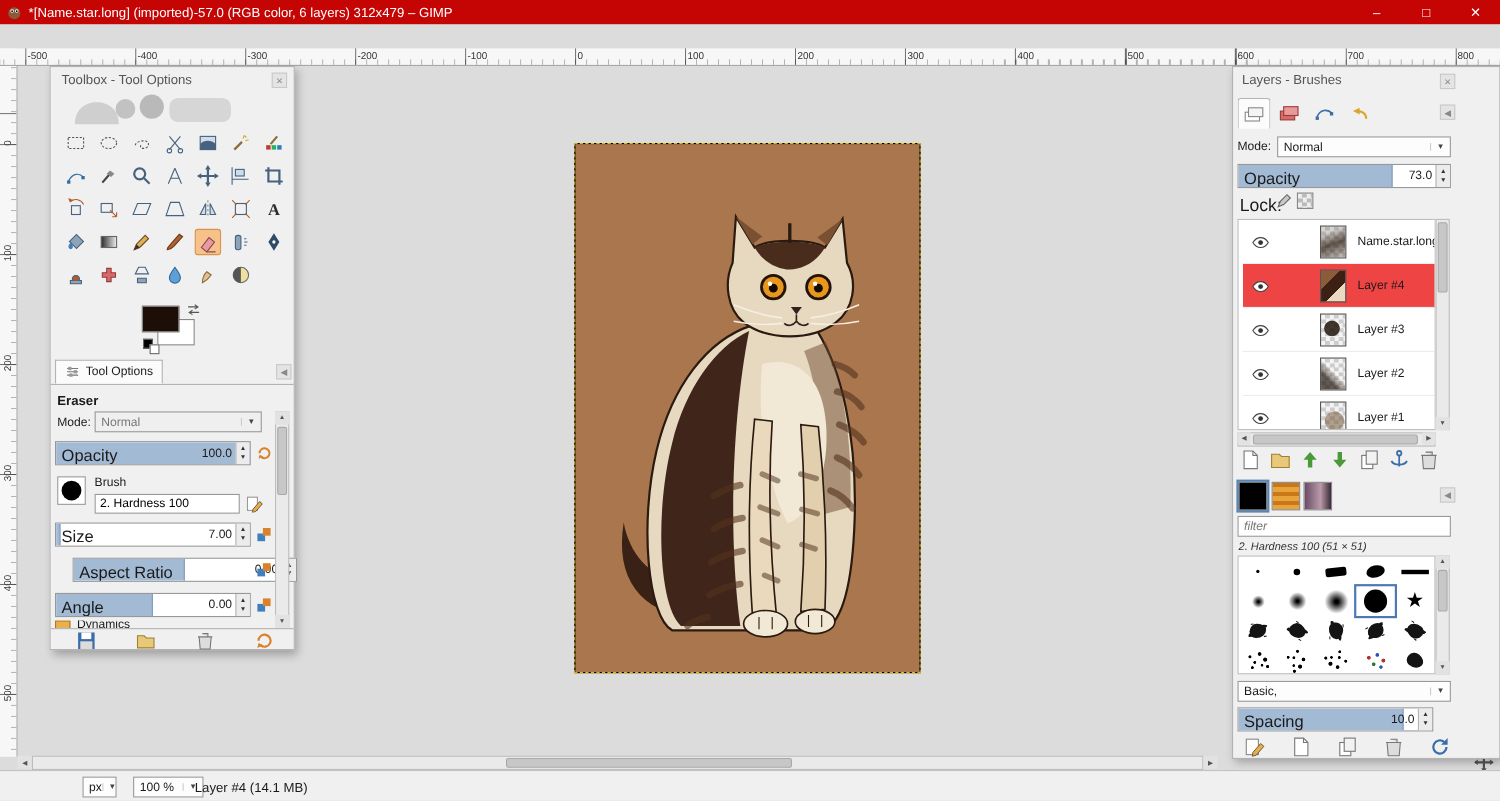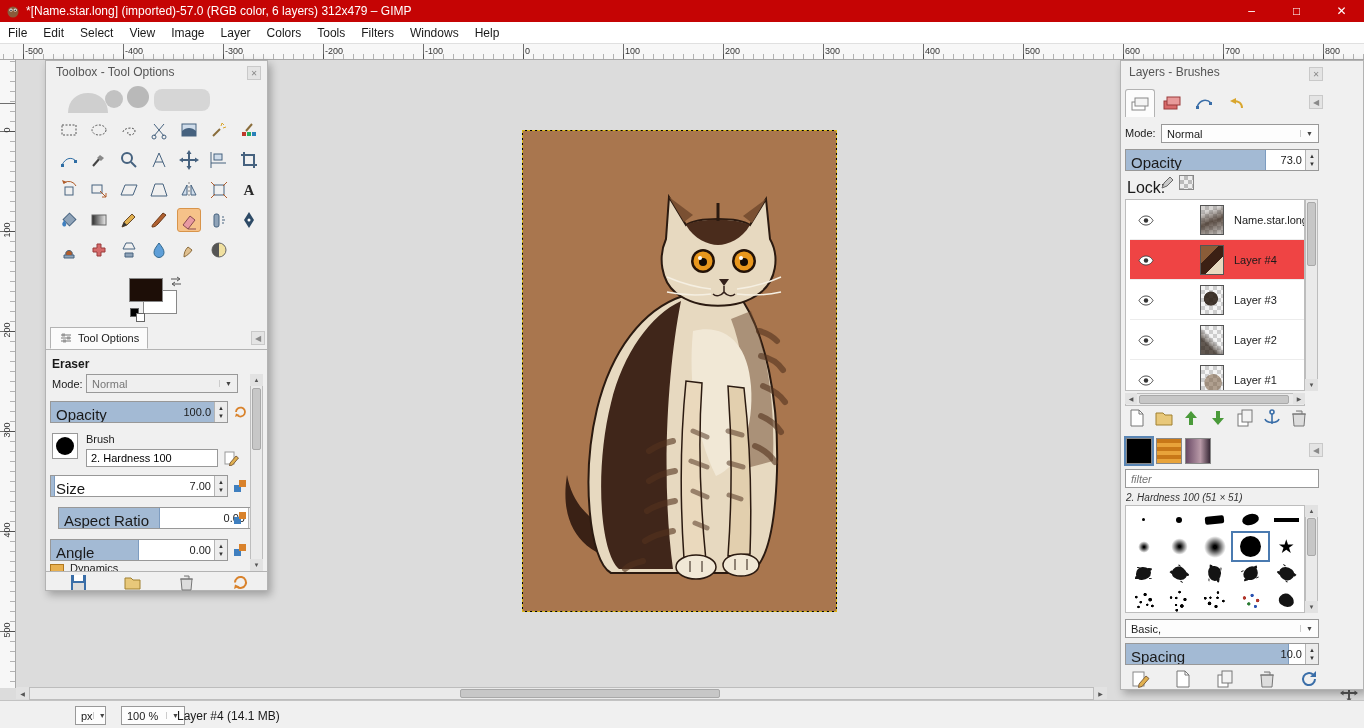--- a/index.html
+++ b/index.html
@@ -116,33 +116,20 @@
         <circle cx="9.2" cy="6.2" r=".8" fill="#000"></circle>
       </svg>
     <span class="title">*[Name.star.long] (imported)-57.0 (RGB color, 6 layers) 312x479 – GIMP</span>
     <div class="winbtns">
       <div class="winbtn">–</div>
       <div class="winbtn">□</div>
       <div class="winbtn">✕</div>
     </div>
   </div>
 
-  <div id="menubar" class="abs">
-    <span class="menu-item">File</span>
-    <span class="menu-item">Edit</span>
-    <span class="menu-item">Select</span>
-    <span class="menu-item">View</span>
-    <span class="menu-item">Image</span>
-    <span class="menu-item">Layer</span>
-    <span class="menu-item">Colors</span>
-    <span class="menu-item">Tools</span>
-    <span class="menu-item">Filters</span>
-    <span class="menu-item">Windows</span>
-    <span class="menu-item">Help</span>
-  </div>
 
   <div id="ruler-corner" class="abs"></div>
   <div id="ruler-top" class="abs">
     <span class="rt" style="left:25px">-500</span>
     <span class="rt" style="left:125px">-400</span>
     <span class="rt" style="left:225px">-300</span>
     <span class="rt" style="left:325px">-200</span>
     <span class="rt" style="left:425px">-100</span>
     <span class="rt" style="left:525px">0</span>
     <span class="rt" style="left:625px">100</span>
@@ -519,21 +506,21 @@
           <i>▼</i>
         </span>
     </div>
     <span class="mini-reset" style="left:186px;top:417px">
         <svg class="ic" width="14" height="14">
           <rect x="1" y="6" width="7" height="7" fill="#3f7fbf"></rect>
           <rect x="6" y="1" width="7" height="7" fill="#d9822b"></rect>
         </svg>
       </span>
 
-    <div class="slider" style="left:12px;top:446px;width:204px">
+    <div class="slider" style="left:20px;top:446px;width:204px">
       <div class="fill" style="width:50%"></div>
       <span class="s-lab">Aspect Ratio</span>
       <span class="s-val">0.00</span>
       <span class="spin">
           <i>▲</i>
           <i>▼</i>
         </span>
     </div>
     <span class="mini-reset" style="left:186px;top:449px">
         <svg class="ic" width="14" height="14">
@@ -828,21 +815,21 @@
       <span class="sb-btn" style="left:-1px;top:-1px">▲</span>
       <span class="sb-btn" style="left:-1px;bottom:-1px">▼</span>
       <div class="sb-thumb" style="left:1px;top:12px;width:9px;height:38px"></div>
     </div>
 
     <div class="combo" style="left:4px;top:558px;width:194px">
       <span>Basic,</span>
       <span class="c-arr">▼</span>
     </div>
 
-    <div class="slider" style="left:4px;top:582px;width:194px">
+    <div class="slider" style="left:4px;top:582px;width:178px">
       <div class="fill" style="width:85%"></div>
       <span class="s-lab">Spacing</span>
       <span class="s-val">10.0</span>
       <span class="spin">
           <i>▲</i>
           <i>▼</i>
         </span>
     </div>
 
     <span class="abs" style="left:10px;top:608px">

